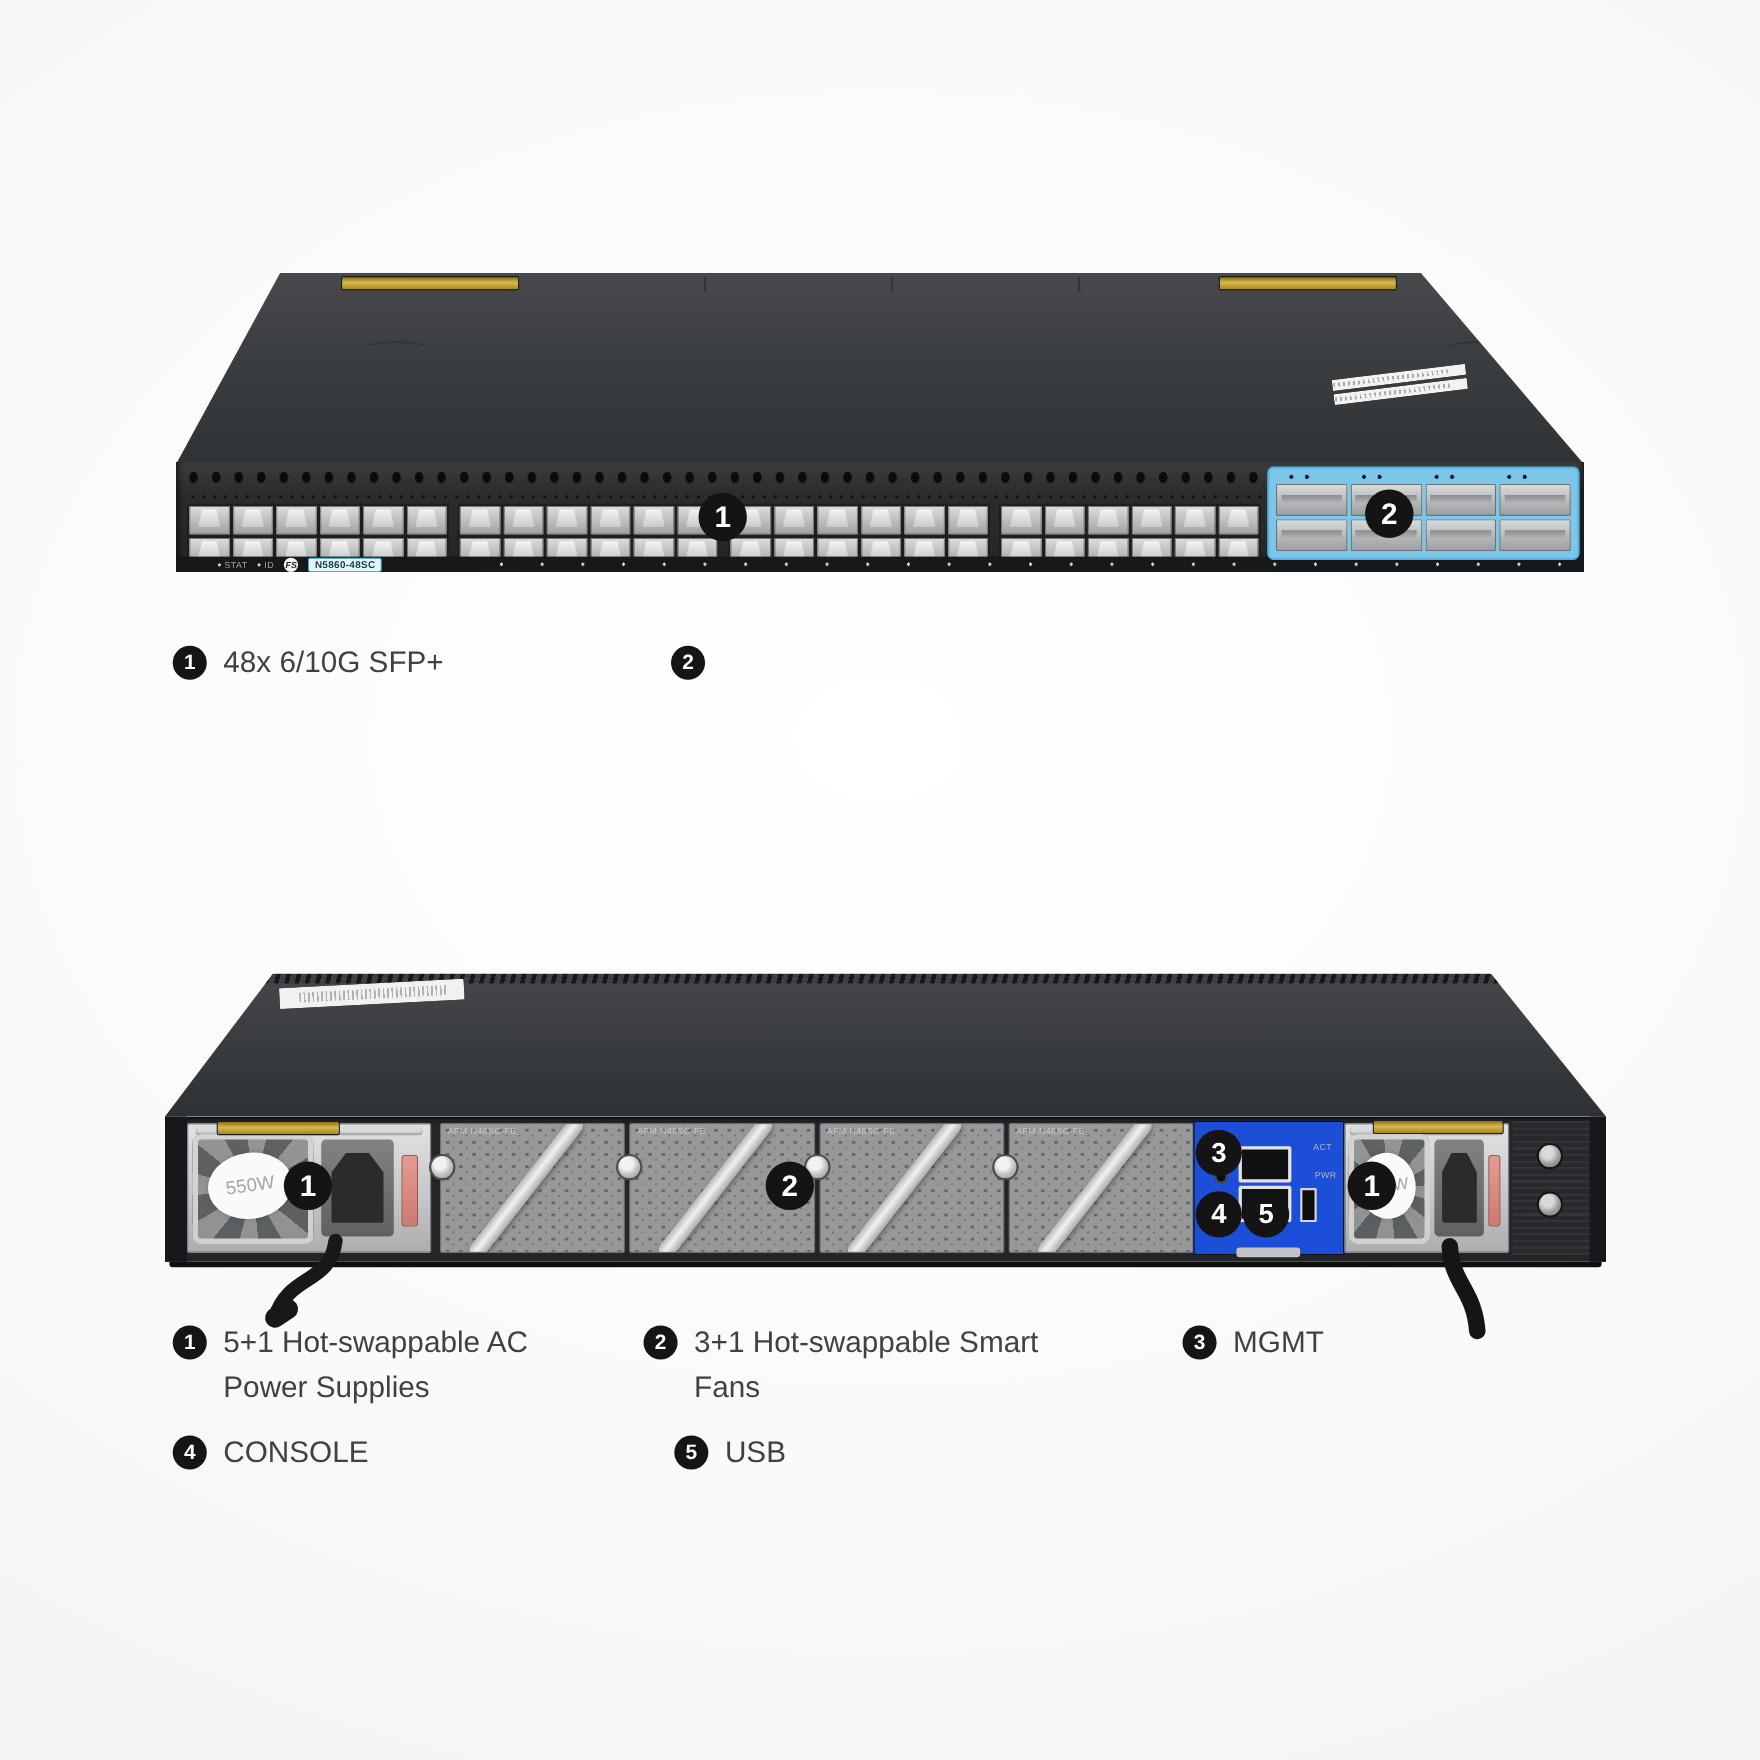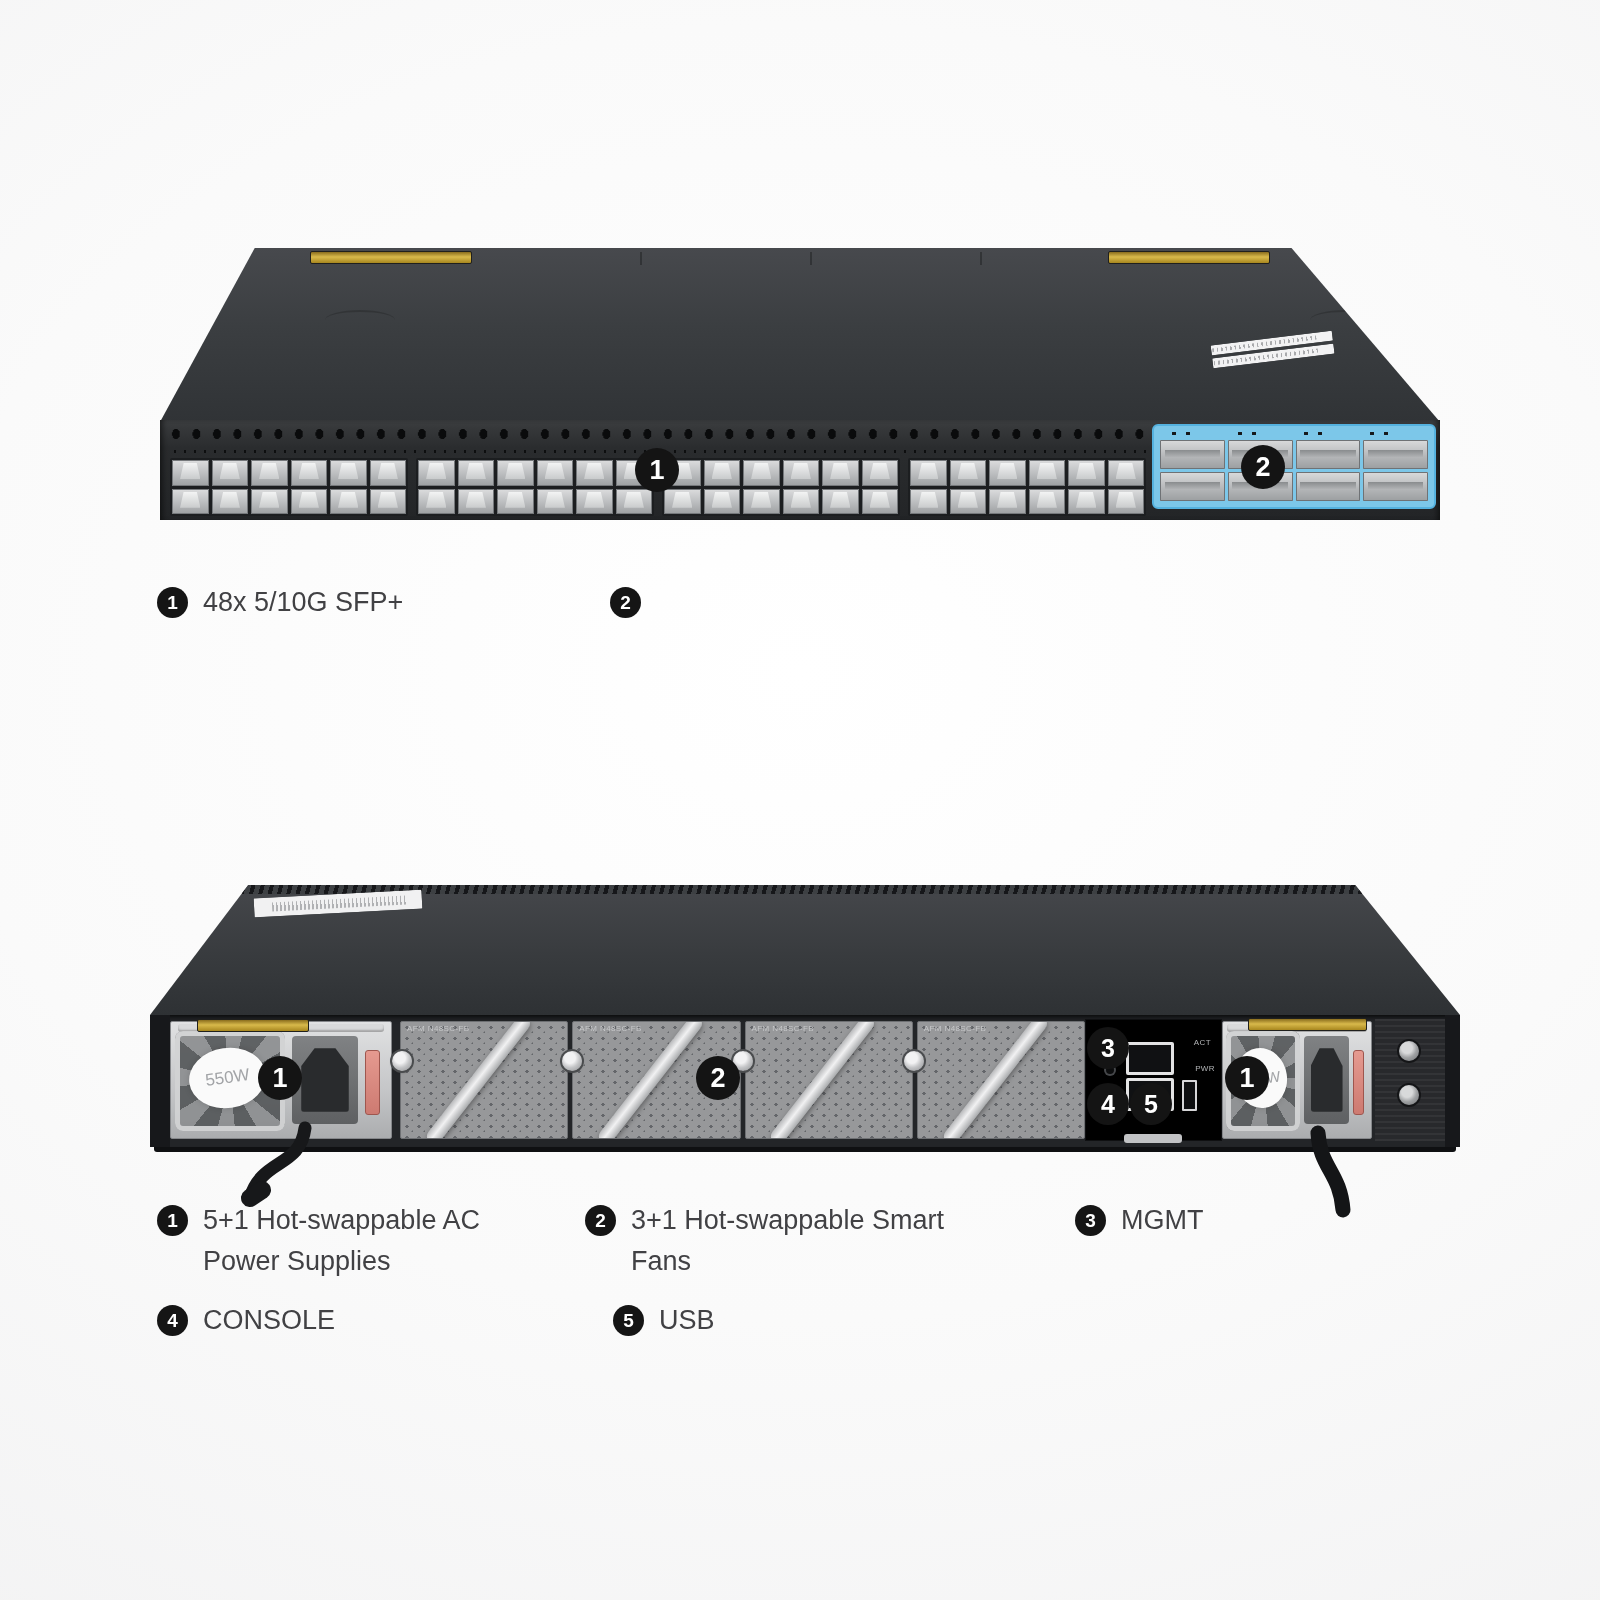--- a/index.html
+++ b/index.html
@@ -116,21 +116,21 @@
     background-size:12px 11px,12px 11px;}
   .fan-handle{position:absolute;left:42%;top:-18%;width:15px;height:136%;border-radius:8px;
     background:linear-gradient(90deg,#b8b9bb,#f1f1f2 45%,#a9abad);transform:rotate(38deg);
     box-shadow:2px 2px 5px rgba(0,0,0,.35);}
   .fan-module-label{position:absolute;left:6px;top:2px;font-size:8px;color:#c6c7c9;letter-spacing:.4px;z-index:2;text-align:center;}
   .rail-screw{position:absolute;top:36px;width:20px;height:20px;border-radius:50%;z-index:3;
     background:radial-gradient(circle at 40% 35%,#f2f2f3 0 30%,#c3c4c6 55%,#8b8d90 100%);
     box-shadow:0 0 0 2px #4a4c4e,0 1px 3px rgba(0,0,0,.5);}
 
   
-  .mgmt-panel{position:absolute;left:935px;top:4px;width:137px;height:122px;background:#000000;
+  .mgmt-panel{position:absolute;left:935px;top:4px;width:137px;height:122px;background:#1d4ed8;
     border:1px solid #0f1012;box-sizing:border-box;}
   .mgmt-text{position:absolute;color:#b2b4b6;font-size:8px;letter-spacing:.4px;}
   .mgmt-port{position:absolute;left:40px;width:48px;height:33px;background:#101113;
     border:3px solid #e3e3e4;border-radius:2px;box-sizing:border-box;}
   .mgmt-usb{position:absolute;left:96px;top:60px;width:15px;height:31px;background:#0d0e10;
     border:2px solid #d6d6d8;border-radius:1px;box-sizing:border-box;}
   .mgmt-led{position:absolute;left:20px;width:8px;height:8px;border-radius:50%;background:#0b0c0d;
     box-shadow:0 0 0 2px #45474a;}
   .mgmt-latch{position:absolute;left:38px;top:114px;width:58px;height:9px;background:#c2c3c5;border-radius:3px;}
 
@@ -229,29 +229,38 @@
             <div class="qsfp-port"></div>
             <div class="qsfp-port"></div>
             <div class="qsfp-port"></div>
             <div class="qsfp-port"></div>
             <div class="qsfp-port"></div>
             <div class="qsfp-port"></div>
             <div class="qsfp-port"></div>
             <div class="qsfp-port"></div>
           </div>
       </div>
+      <div class="f-bottom">
+        <div class="f-bottom-dots"></div>
+        <div class="f-panel-cluster">
+          <span class="tiny-label">STAT</span>
+          <span class="tiny-label">ID</span>
+          <span class="fs-logo">FS</span>
+          <span class="model-label">N5860-48SC</span>
+        </div>
+      </div>
     </div>
 
     <div class="img-badge" style="left:475px;top:200px;">1</div>
     <div class="img-badge" style="left:1081px;top:197px;">2</div>
   </div>
 
   <div class="legend-item" style="left:157px;top:582px;">
     <span class="legend-badge">1</span>
-    <span class="legend-label">48x 5/10G SFP+</span>
+    <span class="legend-label">48x 6/10G SFP+</span>
   </div>
   <div class="legend-item" style="left:610px;top:582px;">
     <span class="legend-badge">2</span>
   </div>
 
   <div class="rear-view">
     <div class="r-top">
       <div class="r-ribs"></div>
       <div class="r-sticker"></div>
     </div>

